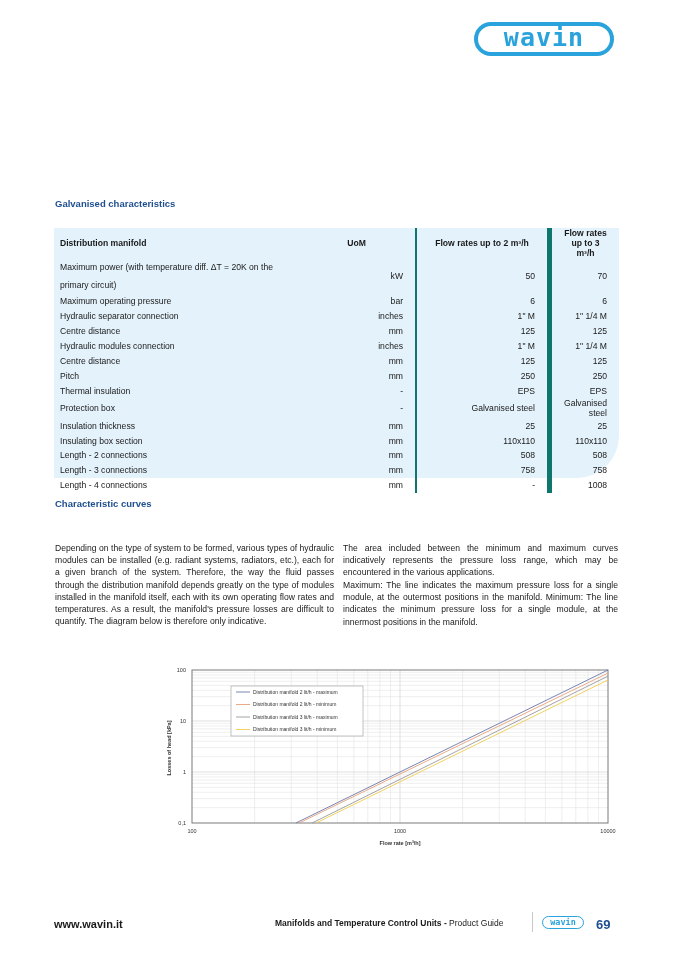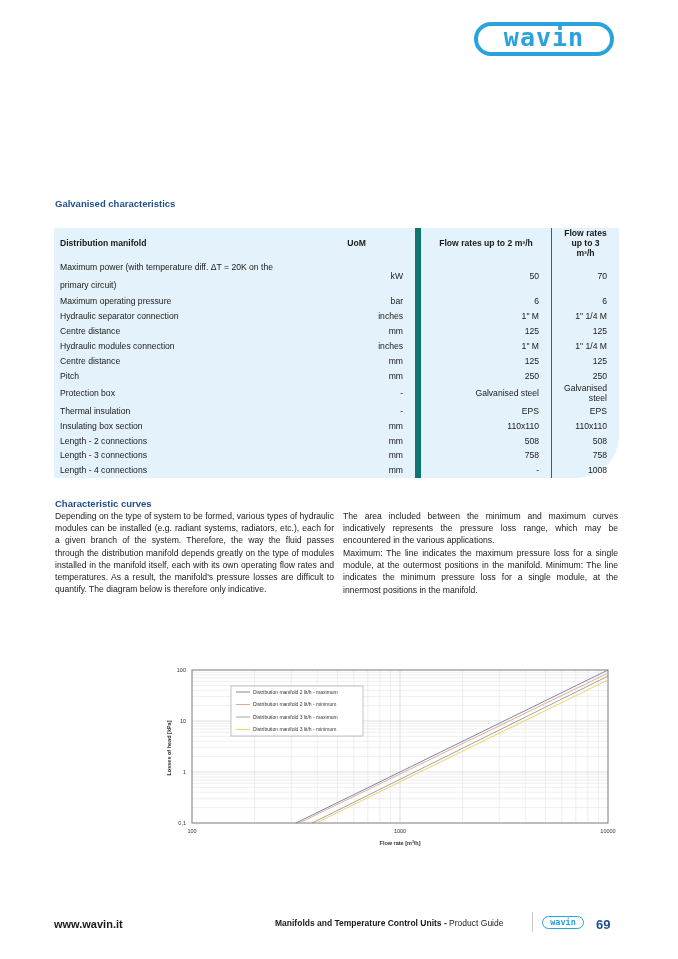--- a/index.html
+++ b/index.html
@@ -9,24 +9,24 @@
           border-radius: 22px; box-sizing: border-box; display: flex; align-items: center; justify-content: center; }
   .logo span { font-family: "DejaVu Sans Mono", monospace; font-weight: bold; color: #2aa3dc; font-size: 25px; letter-spacing: 1px; line-height: 1; margin-top: -3px; }
   .section-title { position: absolute; left: 55px; font-size: 9.5px; font-weight: bold; color: #1f4f8f; }
   .table-wrap { position: absolute; left: 54px; top: 228px; width: 565px; height: 250px; background: #e4f2fb;
                 border-bottom-right-radius: 42px; }
   table { border-collapse: collapse; position: absolute; left: 0; top: 0; width: 565px; font-size: 8.6px; }
   td, th { padding: 0 12px; height: 14.9px; }
   th { font-weight: bold; height: 22px; text-align: center; }
   th.first, td.first { text-align: left; padding-left: 6px; width: 232px; }
   td.c { text-align: right; }
-  td.uom, th.uom { width: 95px; border-right: 6px solid #0f766e; }
-  td.v1, th.v1 { width: 108px; border-right: 1px solid #0f766e; }
+  td.uom, th.uom { width: 95px; border-right: 2px solid #0f766e; }
+  td.v1, th.v1 { width: 108px; border-right: 5px solid #0f766e; }
   tr.tall td { height: 24px; line-height: 18px; }
-  .para { position: absolute; font-size: 8.6px; line-height: 12.2px; text-align: justify; color: #1a1a1a; }
+  .para { position: absolute; font-size: 8.6px; line-height: 12.2px; text-align: justify; color: #1a1a1a; margin-top: 32px; }
   .chart { position: absolute; left: 160px; top: 660px; width: 460px; height: 200px; }
   .footer-url { position: absolute; left: 54px; top: 918px; font-size: 11px; font-weight: bold; }
   .footer-guide { position: absolute; left: 275px; top: 918px; font-size: 8.5px; }
   .footer-guide b { font-weight: bold; }
   .footer-sep { position: absolute; left: 532px; top: 912px; width: 1px; height: 20px; background: #c8c8c8; }
   .footer-logo { position: absolute; left: 542px; top: 916px; width: 42px; height: 13px; border: 1.5px solid #2aa3dc; border-radius: 8px;
                  box-sizing: border-box; display: flex; align-items: center; justify-content: center; }
   .footer-logo span { font-family: "DejaVu Sans Mono", monospace; font-weight: bold; color: #2aa3dc; font-size: 8.5px; line-height: 1; margin-top: -1px; }
   .page-num { position: absolute; left: 596px; top: 917px; font-size: 13px; font-weight: bold; color: #1f4f8f; }
 </style>
@@ -86,30 +86,36 @@
           <td class="c v1">125</td>
           <td class="c">125</td>
         </tr>
         <tr>
           <td class="first">Pitch</td>
           <td class="c uom">mm</td>
           <td class="c v1">250</td>
           <td class="c">250</td>
         </tr>
         <tr>
+          <td class="first">Thermal insulation</td>
+          <td class="c uom">-</td>
+          <td class="c v1">EPS</td>
+          <td class="c">EPS</td>
+        </tr>
+        <tr>
           <td class="first">Protection box</td>
           <td class="c uom">-</td>
           <td class="c v1">Galvanised steel</td>
           <td class="c">Galvanised steel</td>
         </tr>
         <tr>
-          <td class="first">Thermal insulation</td>
-          <td class="c uom">-</td>
-          <td class="c v1">EPS</td>
-          <td class="c">EPS</td>
+          <td class="first">Insulation thickness</td>
+          <td class="c uom">mm</td>
+          <td class="c v1">25</td>
+          <td class="c">25</td>
         </tr>
         <tr>
           <td class="first">Insulating box section</td>
           <td class="c uom">mm</td>
           <td class="c v1">110x110</td>
           <td class="c">110x110</td>
         </tr>
         <tr>
           <td class="first">Length - 2 connections</td>
           <td class="c uom">mm</td>

